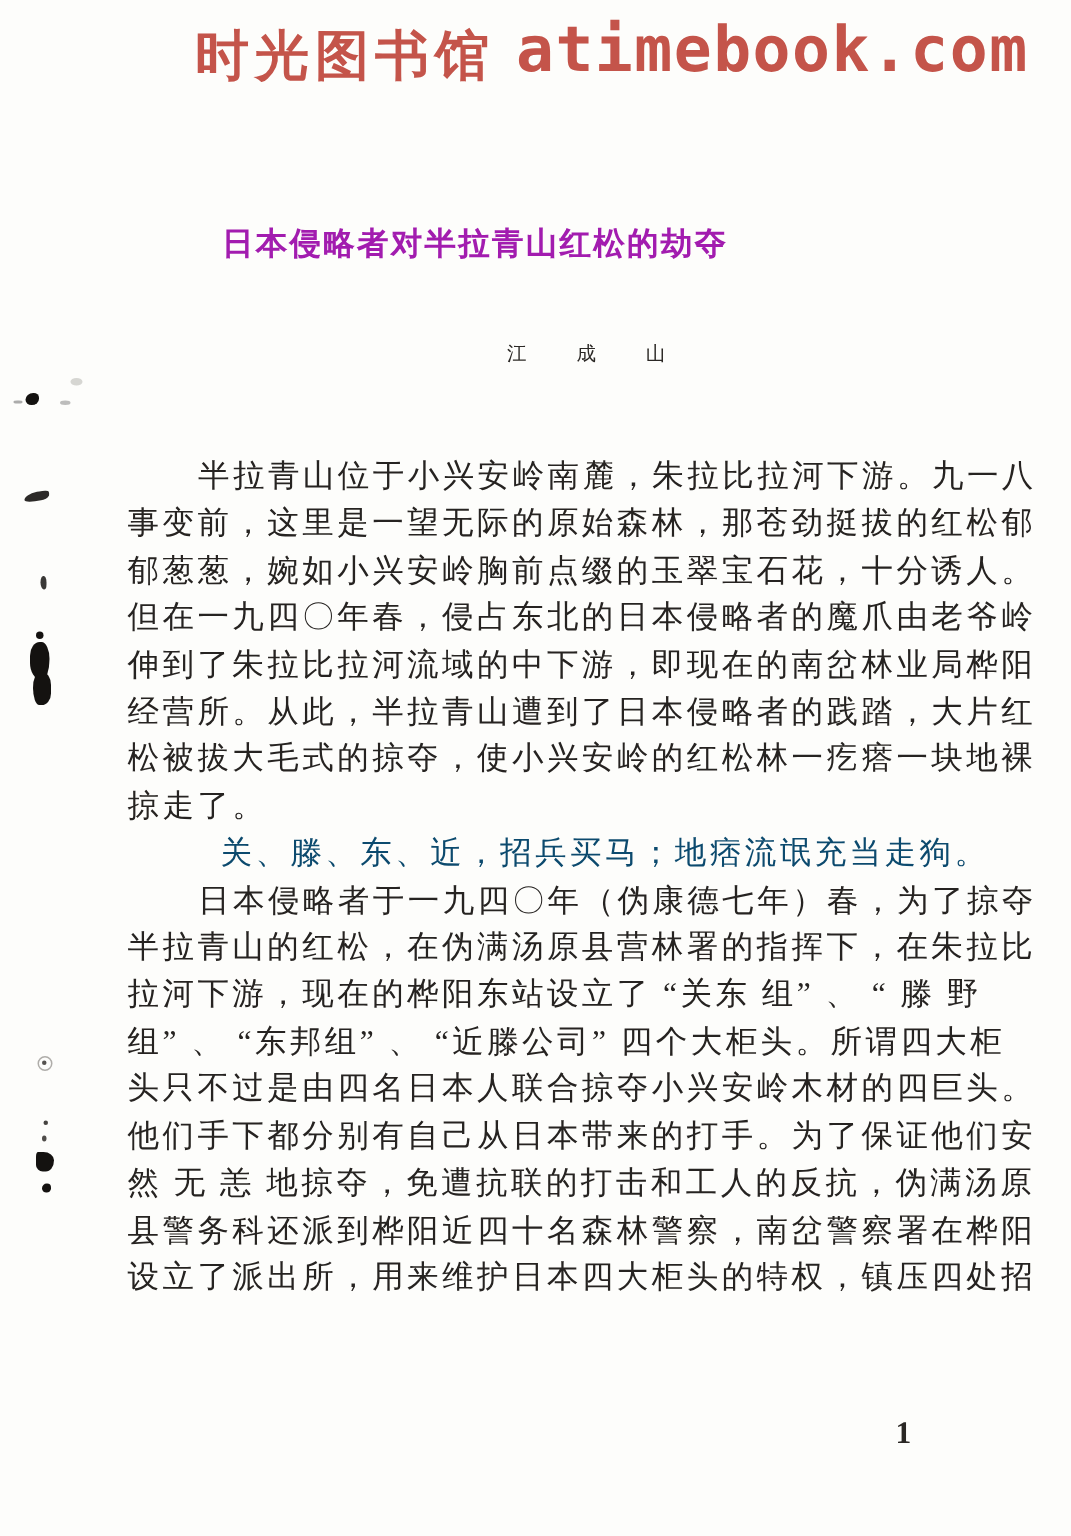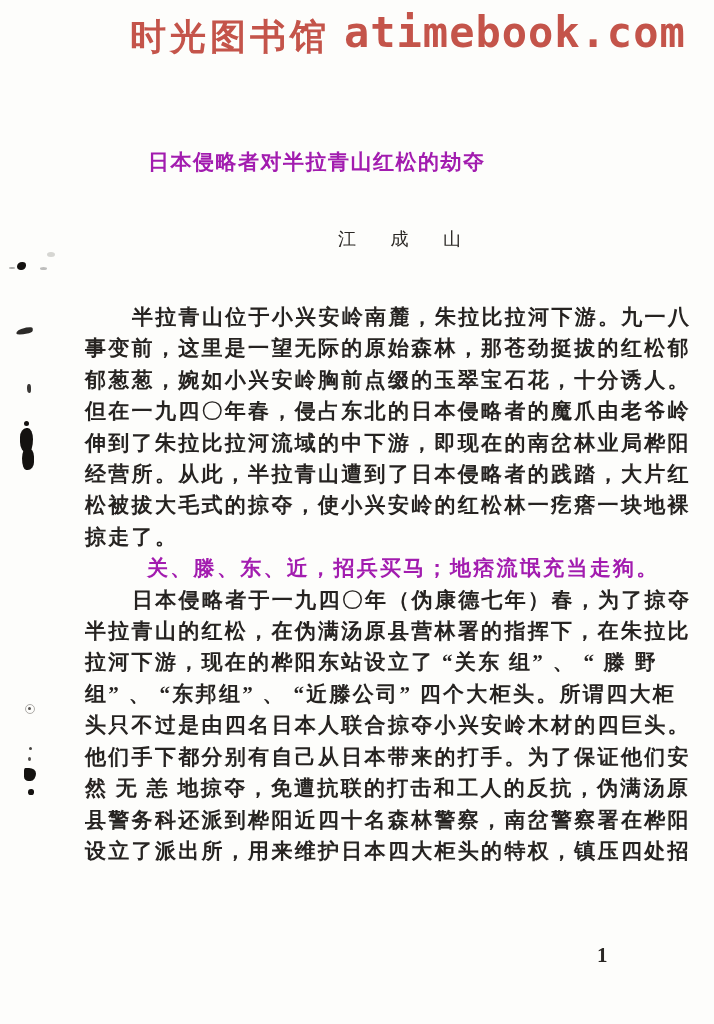--- a/index.html
+++ b/index.html
@@ -42,38 +42,38 @@
     top: 148px; left: 148px;
     font-size: 21px;
     font-weight: bold;
     letter-spacing: 1.5px;
     white-space: nowrap;
     color: #a21caf;
   }
   #author {
     position: absolute;
     top: 227px; left: 338px;
-    font-size: 18px;
+    font-size: 13px;
     letter-spacing: 15px;
     white-space: nowrap;
     color: #2b2825;
   }
   #body-text {
     position: absolute;
     top: 302px; left: 85px;
     width: 575px;
     font-size: 21px;
     line-height: 31.4px;
     letter-spacing: 2.3px;
     color: #262321;
   }
-  #body-text .line { white-space: nowrap; font-weight: bold; }
+  #body-text .line { white-space: nowrap; }
   #body-text .indent { padding-left: 47px; }
   #body-text .indent-lg { padding-left: 62px; }
-  #body-text .bold { font-weight: bold; color: #a21caf; }
+  #body-text .bold { font-weight: normal; color: #0c4a6e; }
   #page-number {
     position: absolute;
     top: 943px; left: 597px;
     font-size: 21px;
     font-weight: bold;
     color: #2a2724;
   }
   
   .ink { position: absolute; background: #141210; }
 </style>

